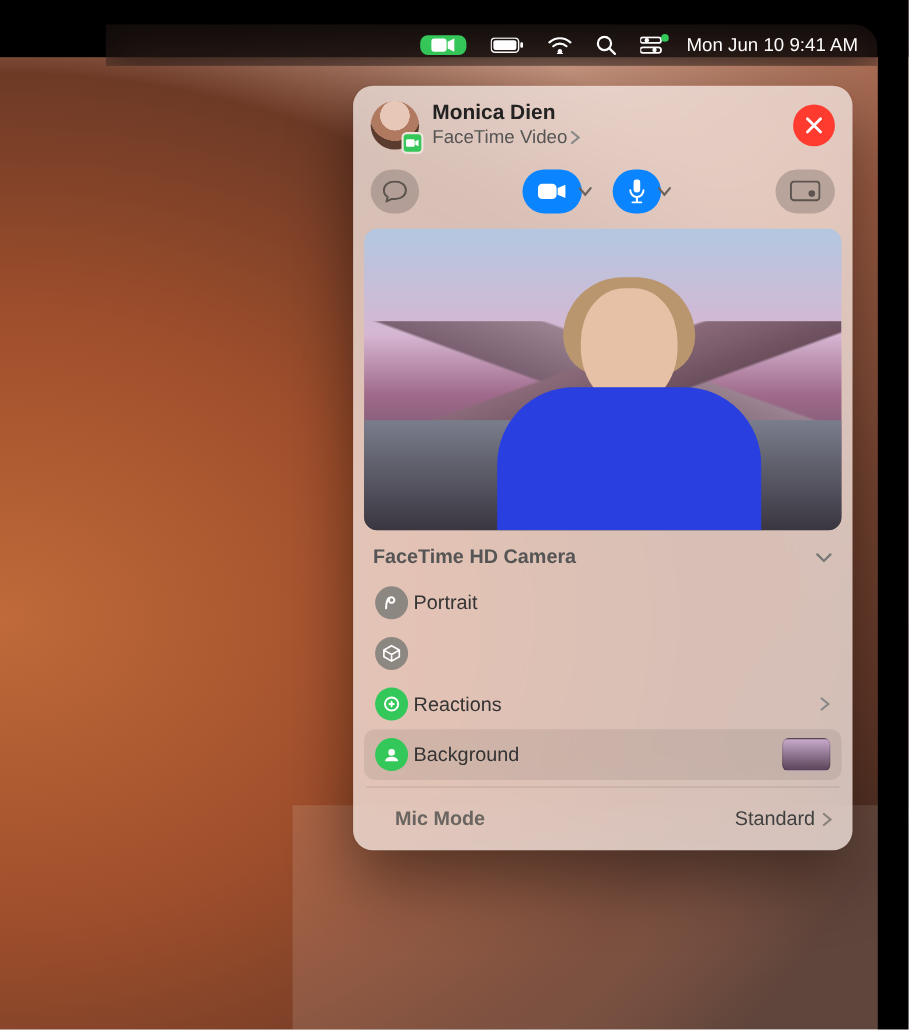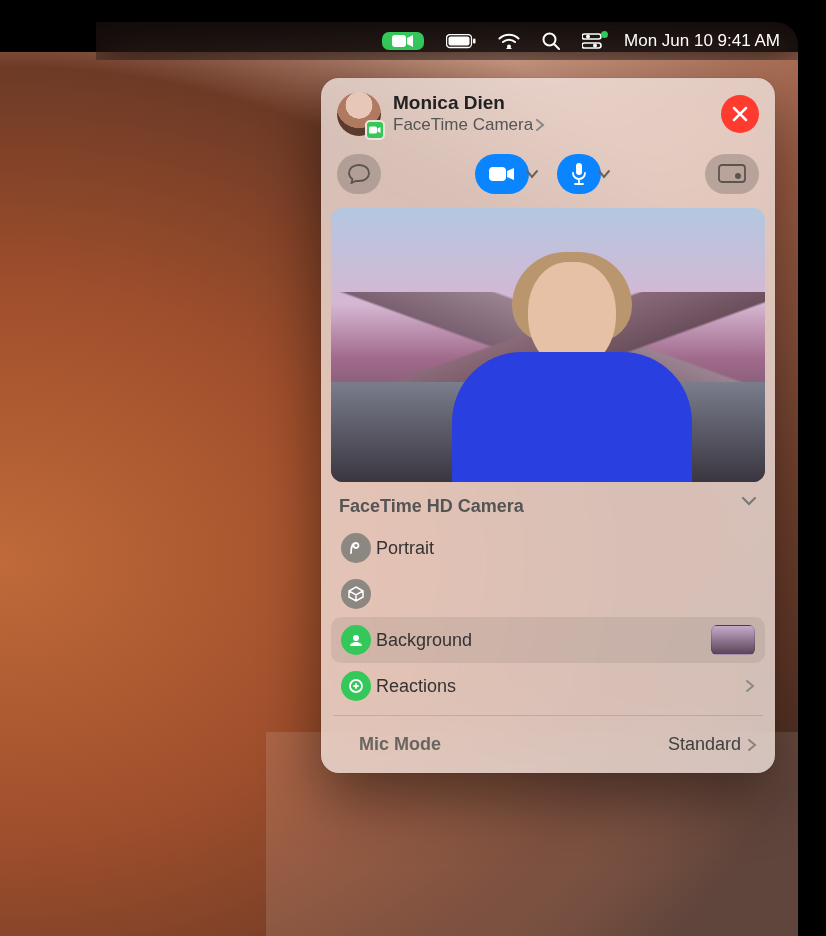--- a/index.html
+++ b/index.html
@@ -124,21 +124,21 @@
     background: #b9966e;
   }
   .person .body {
     position:absolute; bottom:0; left:50%; transform:translateX(-50%);
     width:240px; height:130px; border-radius:70px 70px 0 0;
     background: #2a3fe0;
   }
 
   
   .section-header {
-    display:flex; align-items:flex-start; justify-content:space-between;
+    display:flex; align-items:center; justify-content:space-between;
     padding: 14px 18px 8px 18px; font-size: 18px; font-weight: 600; color: #555;
   }
   .settings-list { padding: 0 10px 0 10px; }
   .row {
     display:flex; align-items:center; gap:5px; padding: 8px 10px;
     border-radius: 10px; font-size: 18px; color: #333;
   }
   .row.highlight { background: rgba(0,0,0,0.07); }
   .row .icon-circ {
     width: 30px; height: 30px; border-radius: 50%;
@@ -210,21 +210,21 @@
         <div class="avatar-badge">
           <svg width="12" height="8" viewBox="0 0 12 8">
               <rect x="0" y="0.5" width="8" height="7" rx="1.5" fill="#fff"></rect>
               <path d="M8.5 2.5 L11.5 1 L11.5 7 L8.5 5.5 Z" fill="#fff"></path>
             </svg>
         </div>
       </div>
       <div class="caller-info">
         <div class="caller-name">Monica Dien</div>
         <div class="caller-sub">
-          <span>FaceTime Camera</span>
+          <span>FaceTime Video</span>
           <svg width="10" height="12" viewBox="0 0 10 12">
               <path d="M2 1 L8 6 L2 11" fill="none" stroke="#888" stroke-width="2" stroke-linecap="round"></path>
             </svg>
         </div>
       </div>
       <div class="close-btn">
         <svg width="16" height="16" viewBox="0 0 16 16">
             <path d="M2 2 L14 14 M14 2 L2 14" stroke="#fff" stroke-width="2.5" stroke-linecap="round"></path>
           </svg>
       </div>
@@ -294,43 +294,43 @@
         </div>
         <span class="label">Portrait</span>
       </div>
       <div class="row">
         <div class="icon-circ icon-grey">
           <svg width="18" height="18" viewBox="0 0 18 18">
               <path d="M9 2 L16 6 L16 12 L9 16 L2 12 L2 6 Z M2 6 L9 10 L16 6 M9 10 L9 16" fill="none" stroke="#fff" stroke-width="1.5"></path>
             </svg>
         </div>
       </div>
-      <div class="row highlight">
-        <div class="icon-circ icon-green">
-          <svg width="18" height="18" viewBox="0 0 18 18">
-              <circle cx="9" cy="7" r="3" fill="#fff"></circle>
-              <path d="M3 15 a6 4 0 0 1 12 0 Z" fill="#fff"></path>
-            </svg>
-        </div>
-        <span class="label">Background</span>
-        <div class="thumb"></div>
-      </div>
       <div class="row">
         <div class="icon-circ icon-green">
           <svg width="18" height="18" viewBox="0 0 18 18">
               <circle cx="9" cy="9" r="6" fill="none" stroke="#fff" stroke-width="1.8"></circle>
               <line x1="7" y1="9" x2="11" y2="9" stroke="#fff" stroke-width="1.8" stroke-linecap="round"></line>
               <line x1="9" y1="7" x2="9" y2="11" stroke="#fff" stroke-width="1.8" stroke-linecap="round"></line>
             </svg>
         </div>
         <span class="label">Reactions</span>
         <svg width="10" height="14" viewBox="0 0 10 14">
             <path d="M2 2 L8 7 L2 12" fill="none" stroke="#888" stroke-width="2" stroke-linecap="round"></path>
           </svg>
       </div>
+      <div class="row highlight">
+        <div class="icon-circ icon-green">
+          <svg width="18" height="18" viewBox="0 0 18 18">
+              <circle cx="9" cy="7" r="3" fill="#fff"></circle>
+              <path d="M3 15 a6 4 0 0 1 12 0 Z" fill="#fff"></path>
+            </svg>
+        </div>
+        <span class="label">Background</span>
+        <div class="thumb"></div>
+      </div>
     </div>
 
     <div class="divider"></div>
 
     <div class="mic-row">
       <span>Mic Mode</span>
       <span class="value">
         <span>Standard</span>
         <svg width="10" height="14" viewBox="0 0 10 14">
             <path d="M2 2 L8 7 L2 12" fill="none" stroke="#8a837c" stroke-width="2" stroke-linecap="round"></path>

